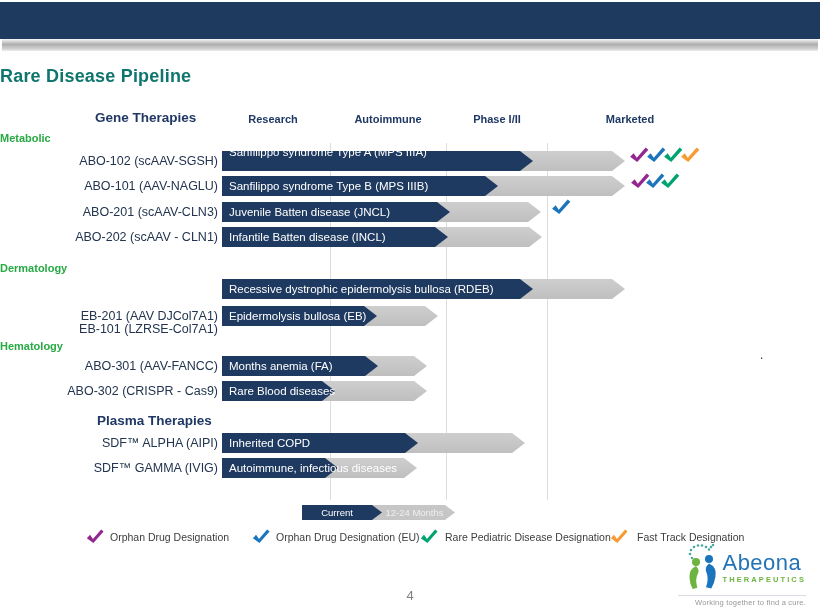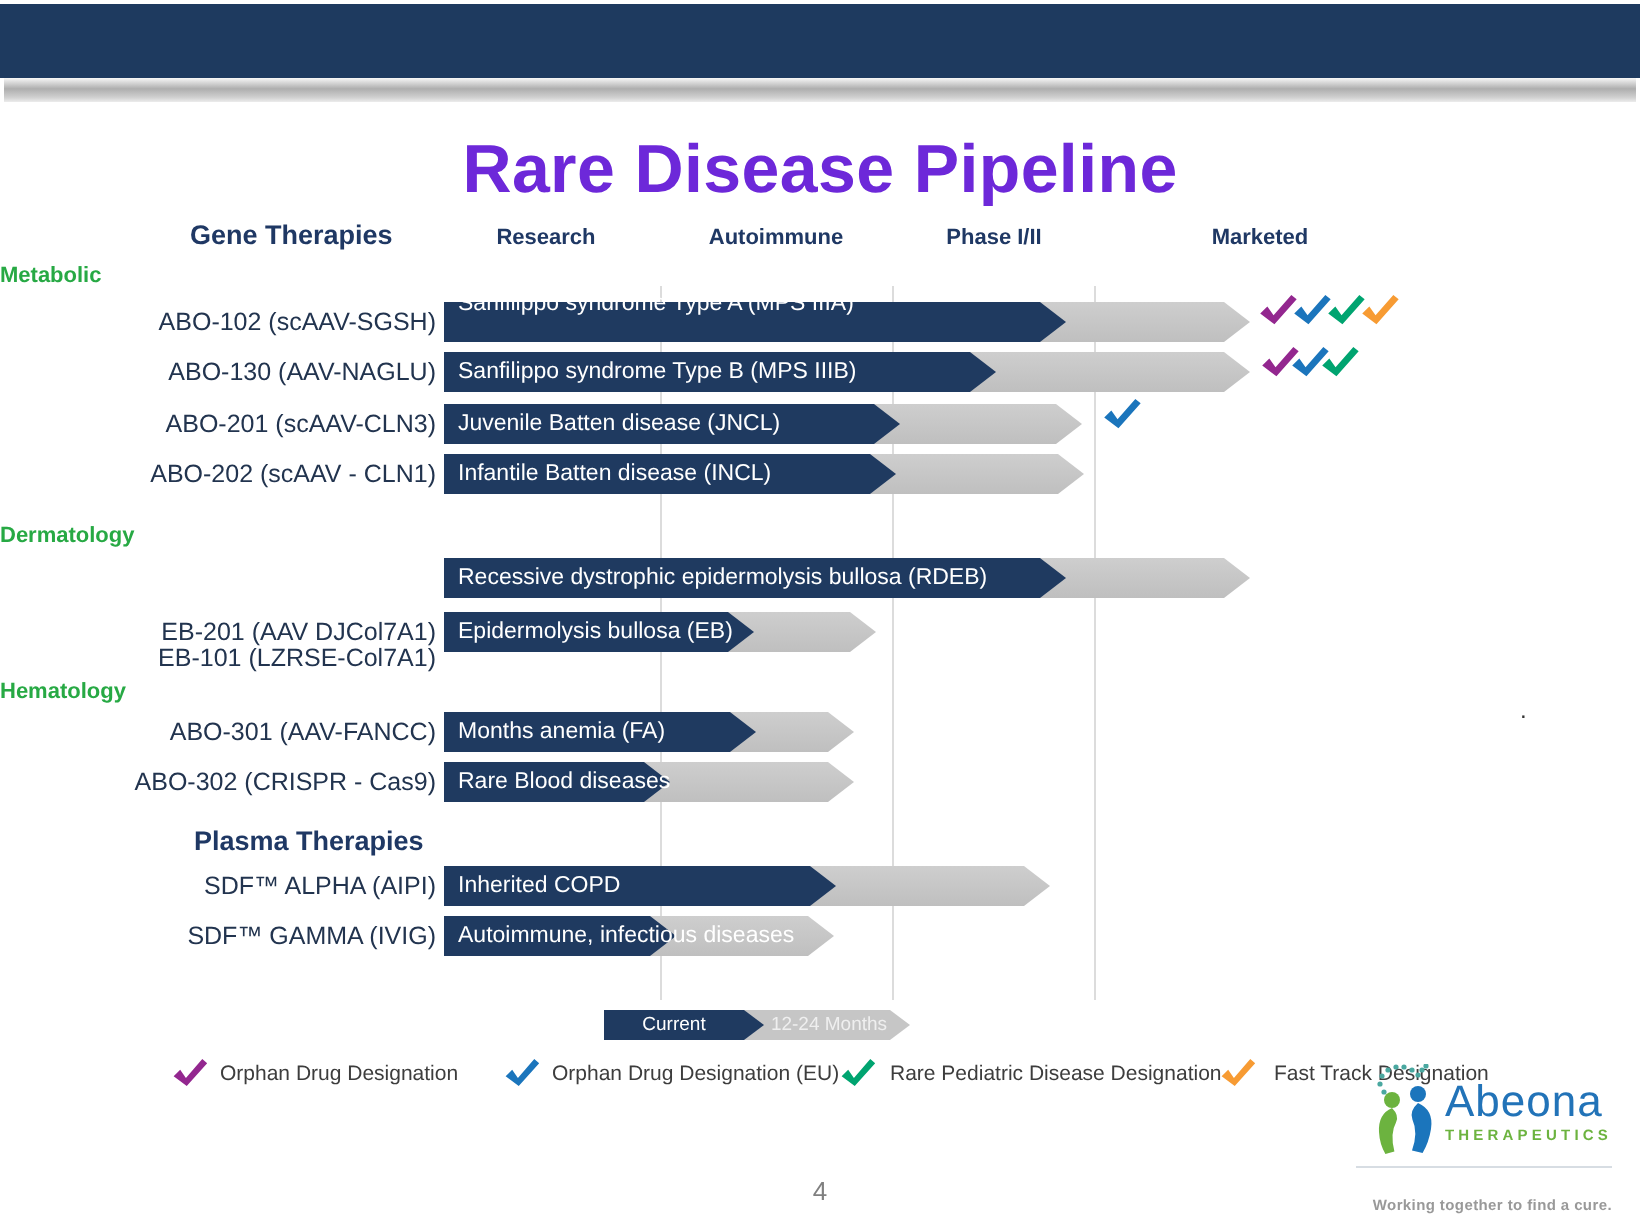--- a/index.html
+++ b/index.html
@@ -1,22 +1,22 @@
 <!DOCTYPE html>
 <html><head>
 <meta charset="utf-8">
 <style>
   html,body{margin:0;padding:0;background:#ffffff;}
   .slide{position:relative;width:820px;height:615px;background:#ffffff;overflow:hidden;
          font-family:"Liberation Sans",sans-serif;}
   .banner{position:absolute;left:0;top:2px;width:100%;height:37px;background:#1e3a5f;}
   .strip{position:absolute;left:2px;top:39px;width:816px;height:12px;
          background:linear-gradient(180deg,#f7f7f7 0%,#aeaeae 45%,#cfcfcf 80%,#ececec 100%);}
-  .title{position:absolute;top:66px;left:0;width:100%;text-align:center;
-         font-size:34px;font-weight:bold;color:#6d28d9;letter-spacing:0.2px;}
+  .title{position:absolute;top:66px;left:0;width:100%;text-align:left;
+         font-size:18px;font-weight:bold;color:#0f766e;letter-spacing:0.2px;}
   .section-header{position:absolute;font-size:13.5px;font-weight:bold;color:#1f3864;white-space:nowrap;}
   .col-header{position:absolute;top:113px;transform:translateX(-50%);
               font-size:11px;font-weight:bold;color:#1f3864;white-space:nowrap;}
   .category{position:absolute;left:0;width:220px;text-align:left;
             font-size:11px;font-weight:bold;color:#27a944;white-space:nowrap;}
   .row-label{position:absolute;left:0;width:218px;text-align:right;
              font-size:12.5px;color:#22344f;white-space:nowrap;}
   .gridline{position:absolute;top:143px;height:357px;width:1px;background:#dcdcdc;}
   .bar{position:absolute;height:20px;
        clip-path:polygon(0 0,calc(100% - 13px) 0,100% 50%,calc(100% - 13px) 100%,0 100%);}
@@ -34,22 +34,22 @@
   .tl-text.fut{color:#efefef;}
   .leg-label{position:absolute;top:531px;font-size:10.5px;color:#3d3d3d;white-space:nowrap;}
   .page-number{position:absolute;left:0;top:588px;width:820px;text-align:center;
                font-size:13px;color:#808080;}
   .stray-dot{position:absolute;left:760px;top:348px;font-size:12px;color:#333;}
   .logo{position:absolute;right:14px;bottom:8px;width:128px;}
   .logo-top{display:flex;align-items:center;justify-content:flex-end;}
   .logo-textcol{margin-left:2px;}
   .logo-brand{font-size:22px;color:#2273b8;letter-spacing:0.5px;line-height:22px;}
   .logo-sub{font-size:7.5px;font-weight:bold;color:#6cb33f;letter-spacing:2.1px;margin-top:1px;}
-  .logo-tagline{border-top:1px solid #d7dde3;margin-top:3px;padding-top:14px;
-                font-size:7.5px;font-weight:bold;color:#999999;letter-spacing:0.2px;
+  .logo-tagline{border-top:1px solid #d7dde3;margin-top:3px;padding-top:2px;
+                font-size:7.5px;font-weight:normal;color:#999999;letter-spacing:0.2px;
                 white-space:nowrap;text-align:right;}
 </style>
 </head>
 <body>
 
 <div class="slide">
   <div class="banner"></div>
   <div class="strip"></div>
   <div class="title">Rare Disease Pipeline</div>
 
@@ -83,21 +83,21 @@
       </svg>
       <svg viewBox="0 0 22 18" width="20" height="16" class="check" style="left: 646px; top: 147px;">
         <polygon points="1,11 5,7 8.5,12 18.5,0.5 21.5,3 9,17" fill="#1b75bc"></polygon>
       </svg>
       <svg viewBox="0 0 22 18" width="20" height="16" class="check" style="left: 663px; top: 147px;">
         <polygon points="1,11 5,7 8.5,12 18.5,0.5 21.5,3 9,17" fill="#00a470"></polygon>
       </svg>
       <svg viewBox="0 0 22 18" width="20" height="16" class="check" style="left: 680px; top: 147px;">
         <polygon points="1,11 5,7 8.5,12 18.5,0.5 21.5,3 9,17" fill="#f79b33"></polygon>
       </svg>
-      <div class="row-label" style="top: 179px;">ABO-130 (AAV-NAGLU)</div>
+      <div class="row-label" style="top: 179px;">ABO-101 (AAV-NAGLU)</div>
       <div class="bar gray" style="left: 222px; top: 176px; width: 403px;"></div>
       <div class="bar navy" style="left: 222px; top: 176px; width: 276px;"></div>
       <div class="bar-text" style="left: 222px; top: 176px;">Sanfilippo syndrome Type B (MPS IIIB)</div>
       <svg viewBox="0 0 22 18" width="20" height="16" class="check" style="left: 630px; top: 173px;">
         <polygon points="1,11 5,7 8.5,12 18.5,0.5 21.5,3 9,17" fill="#93278f"></polygon>
       </svg>
       <svg viewBox="0 0 22 18" width="20" height="16" class="check" style="left: 645px; top: 173px;">
         <polygon points="1,11 5,7 8.5,12 18.5,0.5 21.5,3 9,17" fill="#1b75bc"></polygon>
       </svg>
       <svg viewBox="0 0 22 18" width="20" height="16" class="check" style="left: 660px; top: 173px;">

